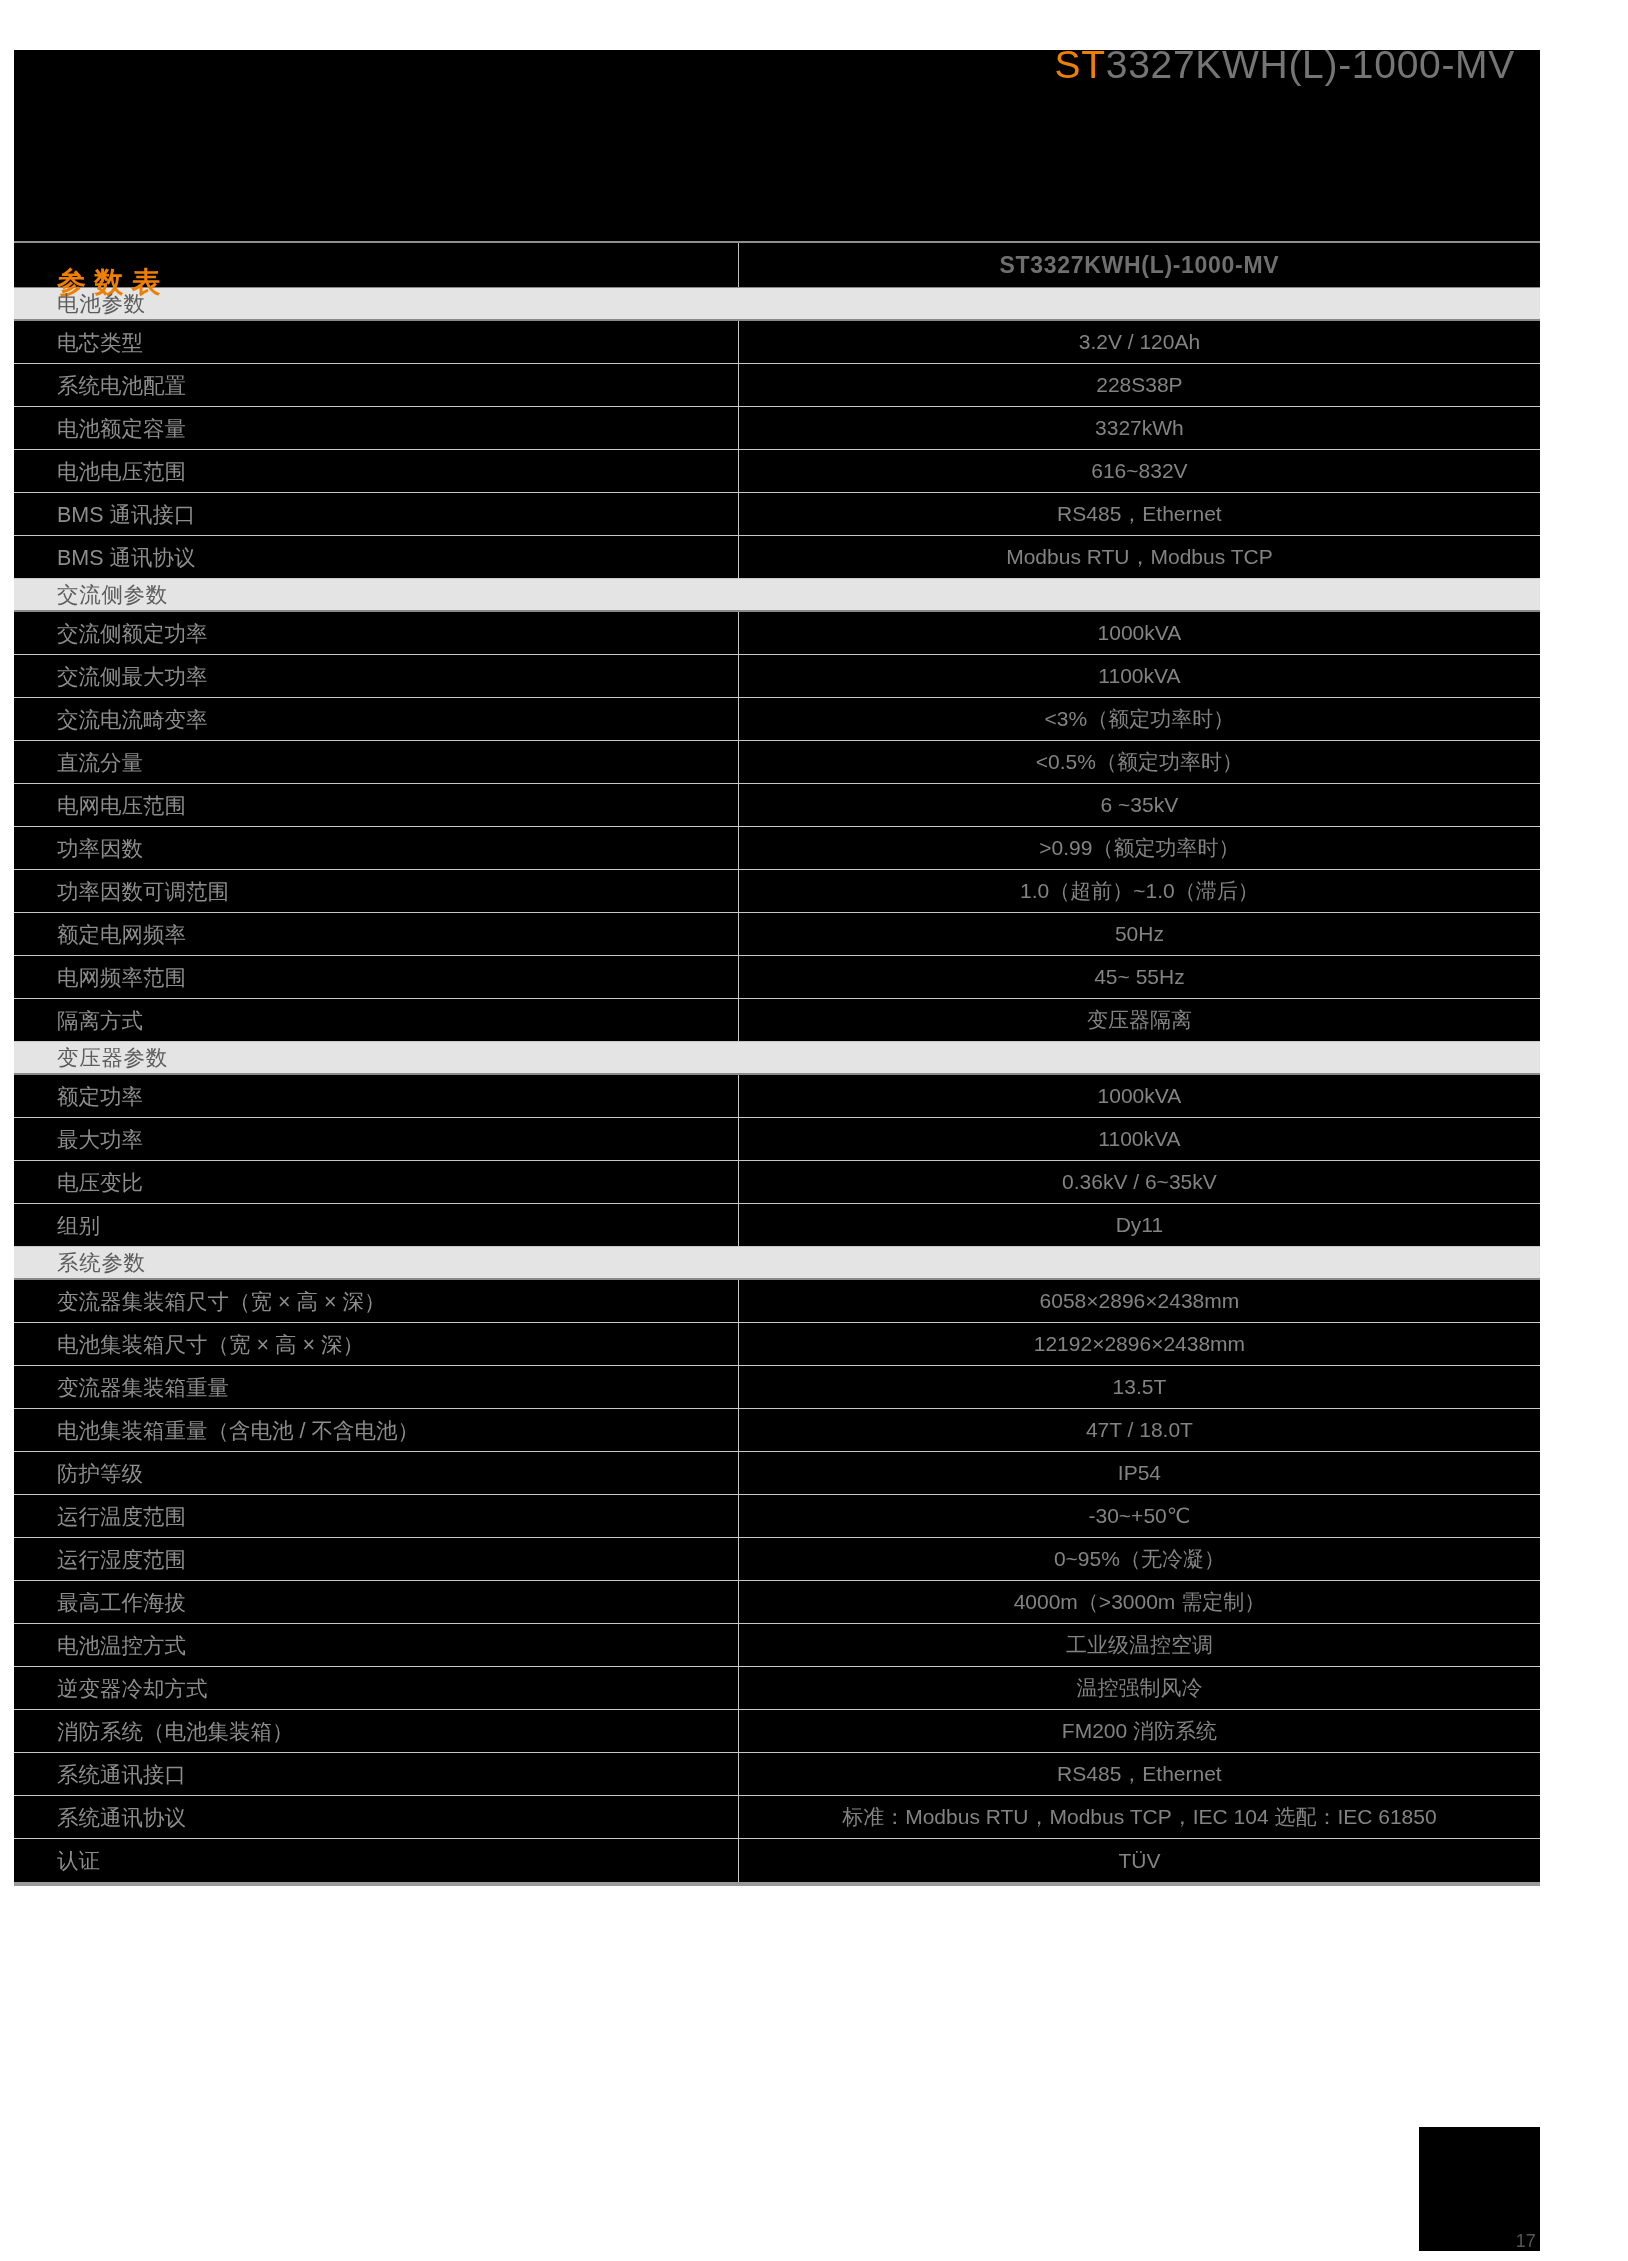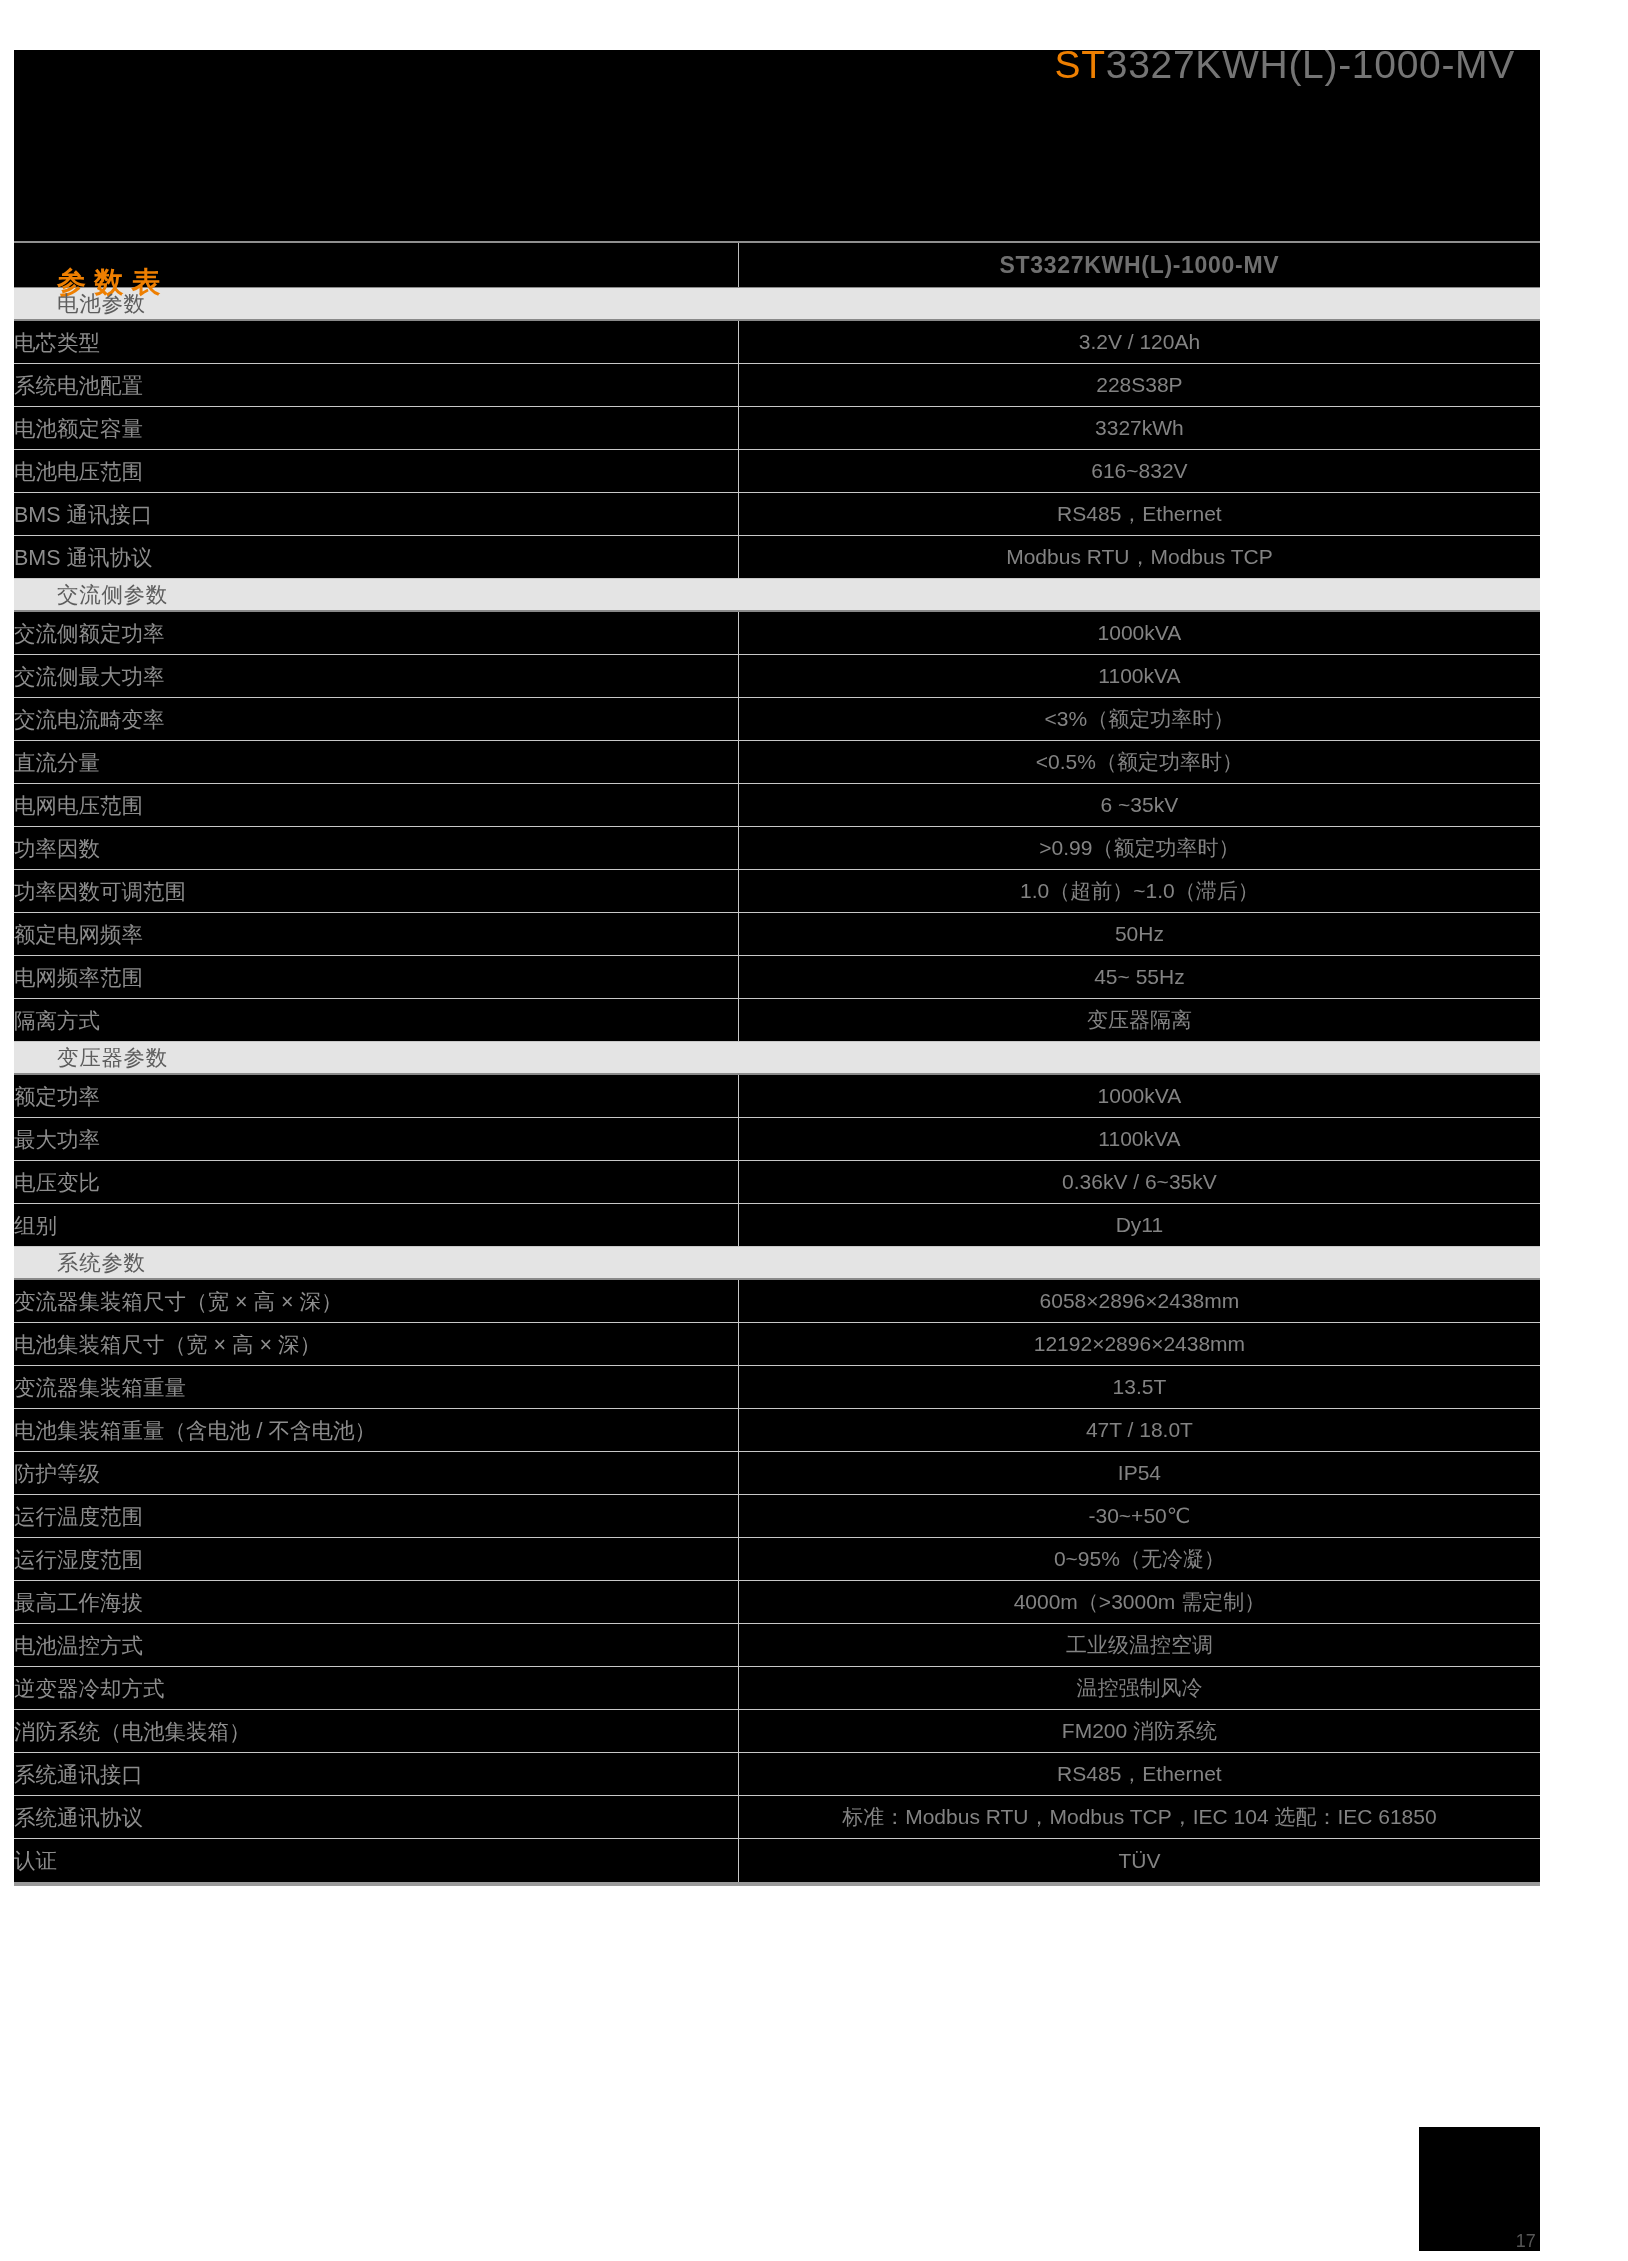--- a/index.html
+++ b/index.html
@@ -42,21 +42,21 @@
     border-bottom:2.1px solid #8a8a8a;
     display:flex;align-items:center;padding-left:43px;
     color:#5d5d5d;font-size:21.5px;letter-spacing:0.7px;text-align:center;
   }
   .row{
     display:flex;height:43px;box-sizing:border-box;
     border-bottom:1.4px solid #c8c8c8;background:#000;
   }
   .row:last-child{border-bottom:none;}
   .row .cell-l{
-    width:47.5%;box-sizing:border-box;
+    width:47.5%;box-sizing:border-box;padding-left:43px;
     border-right:1.4px solid #c8c8c8;
     display:flex;align-items:center;
     color:#8d8d8d;font-size:21.5px;
   }
   .row .cell-r{
     flex:1;display:flex;align-items:center;justify-content:center;
     color:#838383;font-size:21px;text-align:right;padding:0 14px;
   }
   .page-tab{
     position:absolute;left:1419px;top:2127px;width:121px;height:124px;

